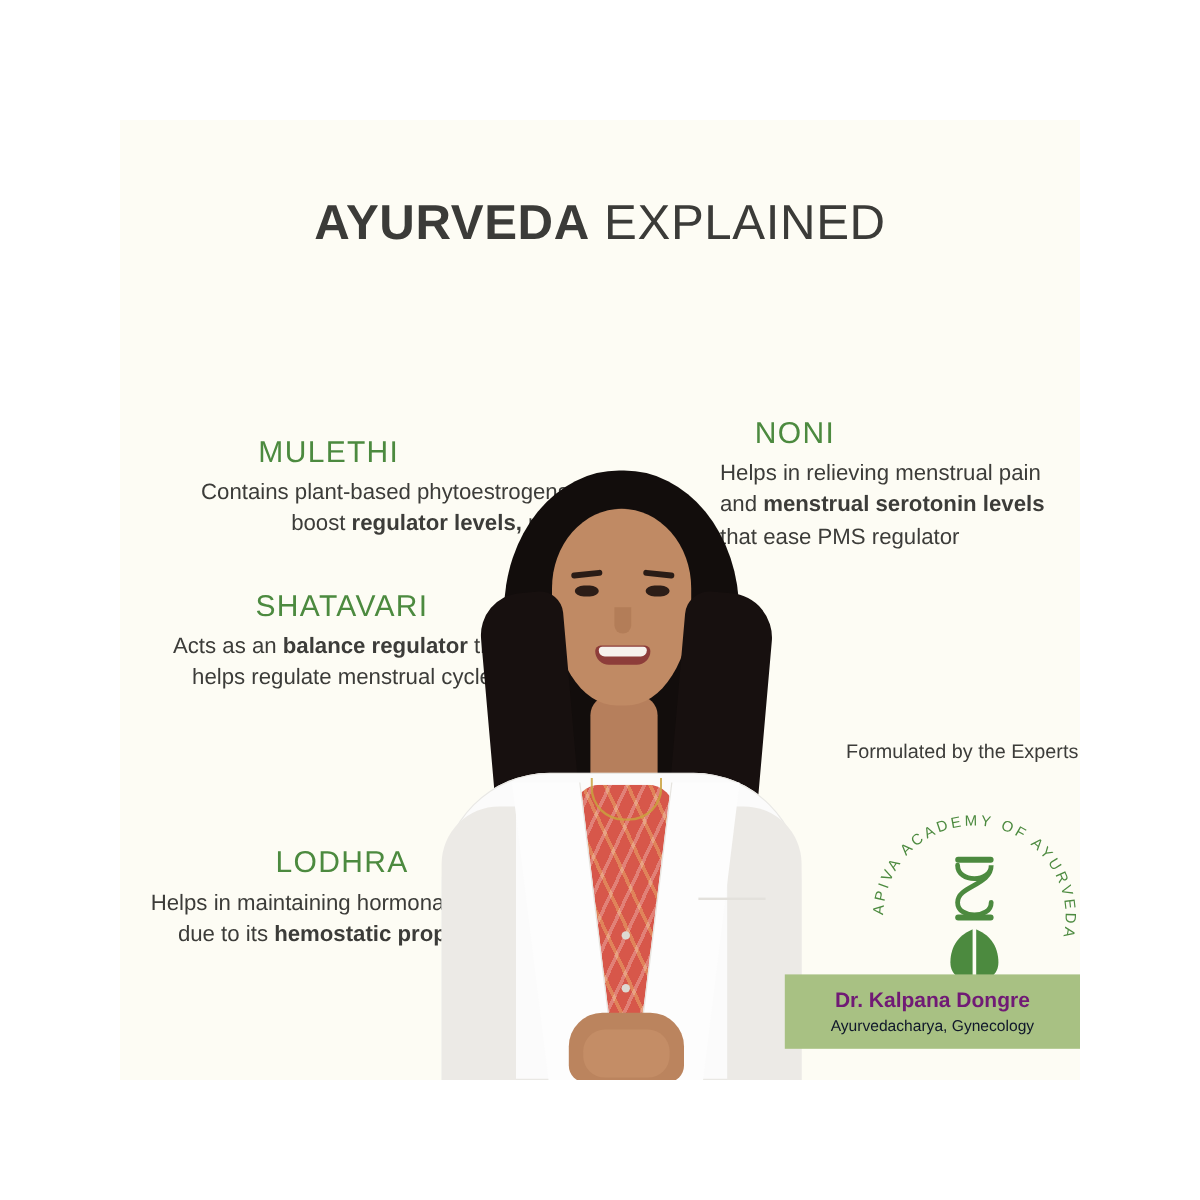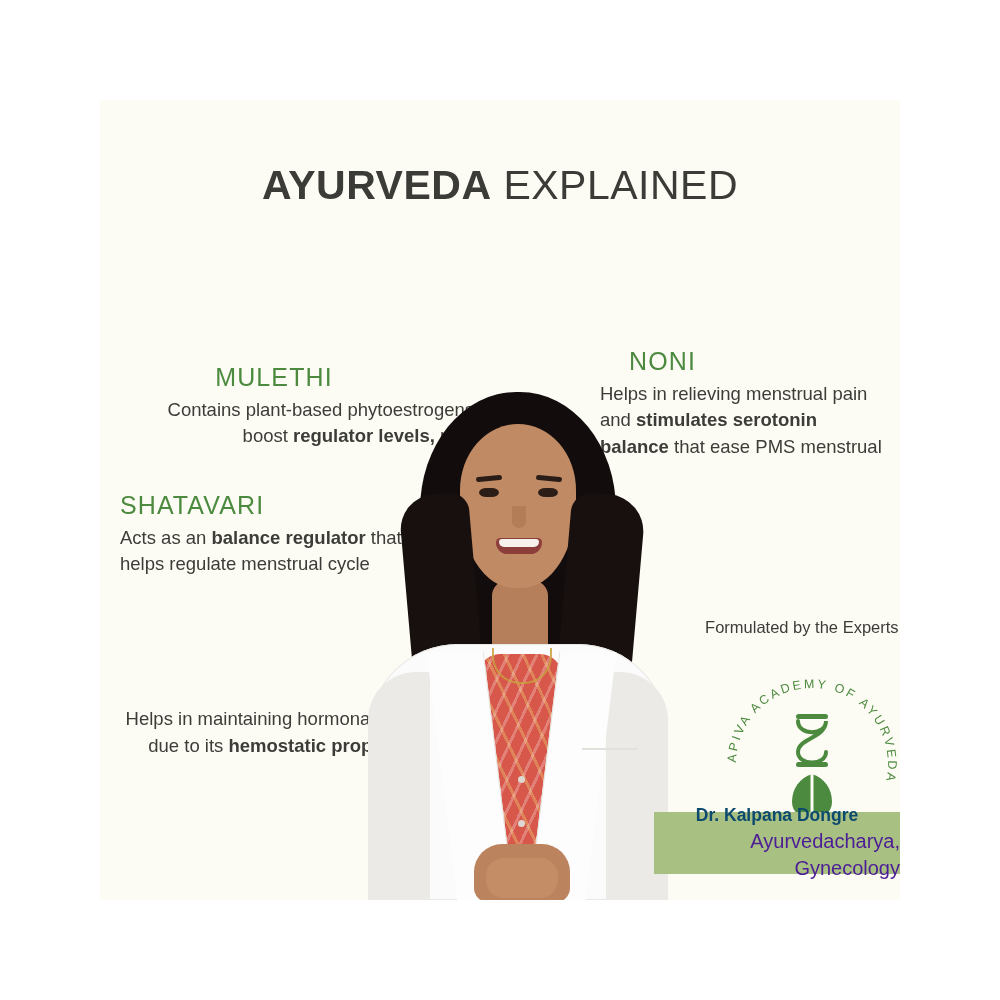--- a/index.html
+++ b/index.html
@@ -73,20 +73,21 @@
     width: 390px;
     text-align: right;
     margin-top: 36px;
   }
   .ing-mulethi .head { text-align: center; padding-right: 82px; }
 
   .ing-shatavari {
     left: 20px;
     top: 392px;
     width: 330px;
+    text-align: center;
   }
 
   .ing-lodhra {
     left: 20px;
     top: 606px;
     width: 330px;
     text-align: center;
   }
 
   .ing-noni {
@@ -323,29 +324,28 @@
     width: 246px;
     height: 62px;
     background: #a8c183;
     display: flex;
     flex-direction: column;
     align-items: center;
     justify-content: center;
   }
   .banner .name {
     font-size: 17.5px;
-    color: #0c4a6e;
+    color: #701a75;
     font-weight: bold;
     line-height: 1.35;
   }
   .banner .role {
-    font-size: 20px;
-    color: #4c1d95;
+    font-size: 13px;
+    color: #0f172a;
     line-height: 1.35;
-    text-align: right;
   }
 </style>
 </head>
 <body>
 
 <div class="canvas">
   <div class="poster">
 
     <div class="title-block">
       <div class="title-line">
@@ -362,29 +362,30 @@
     </div>
 
     <div class="ing ing-shatavari">
       <div class="head">SHATAVARI</div>
       <div class="body">
         <span>Acts as an </span><b>balance regulator</b><span> that helps regulate menstrual cycle</span>
       </div>
     </div>
 
     <div class="ing ing-lodhra">
+      <div class="head">LODHRA</div>
       <div class="body">
         <span>Helps in maintaining hormonal balance due to its </span><b>hemostatic properties</b><span></span>
       </div>
     </div>
 
     <div class="ing ing-noni">
       <div class="head">NONI</div>
       <div class="body">
-        <span>Helps in relieving menstrual pain and </span><b>stimulates serotonin balance</b><span> that ease PMS menstrual</span>
+        <span>Helps in relieving menstrual pain and </span><b>menstrual serotonin levels</b><span> that ease PMS regulator</span>
       </div>
     </div>
 
     <div class="photo">
       <div class="hair"></div>
       <div class="neck"></div>
       <div class="face"></div>
       <div class="brow l"></div>
       <div class="brow r"></div>
       <div class="eye l"></div>

